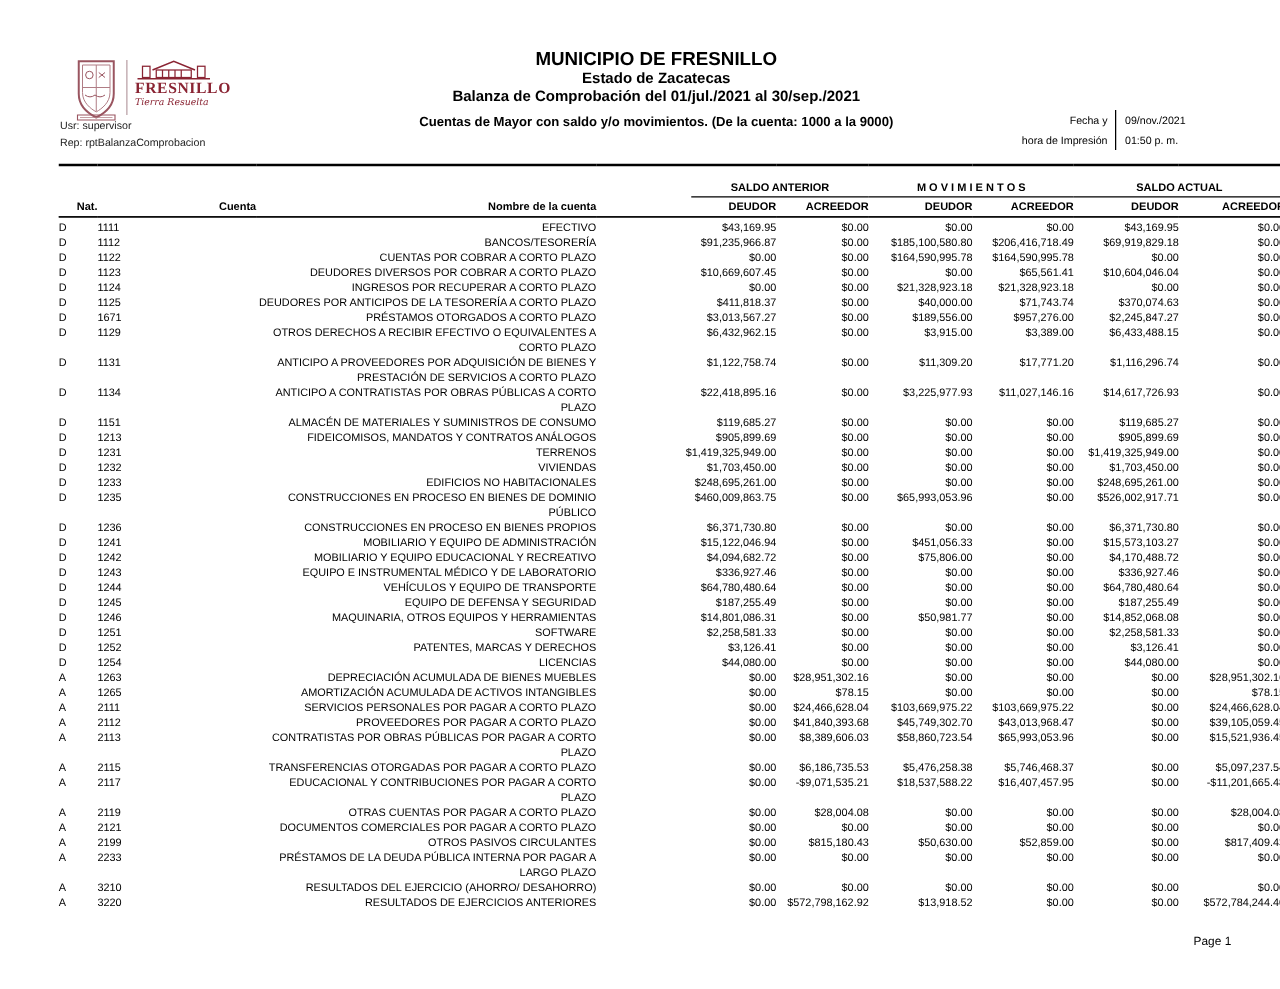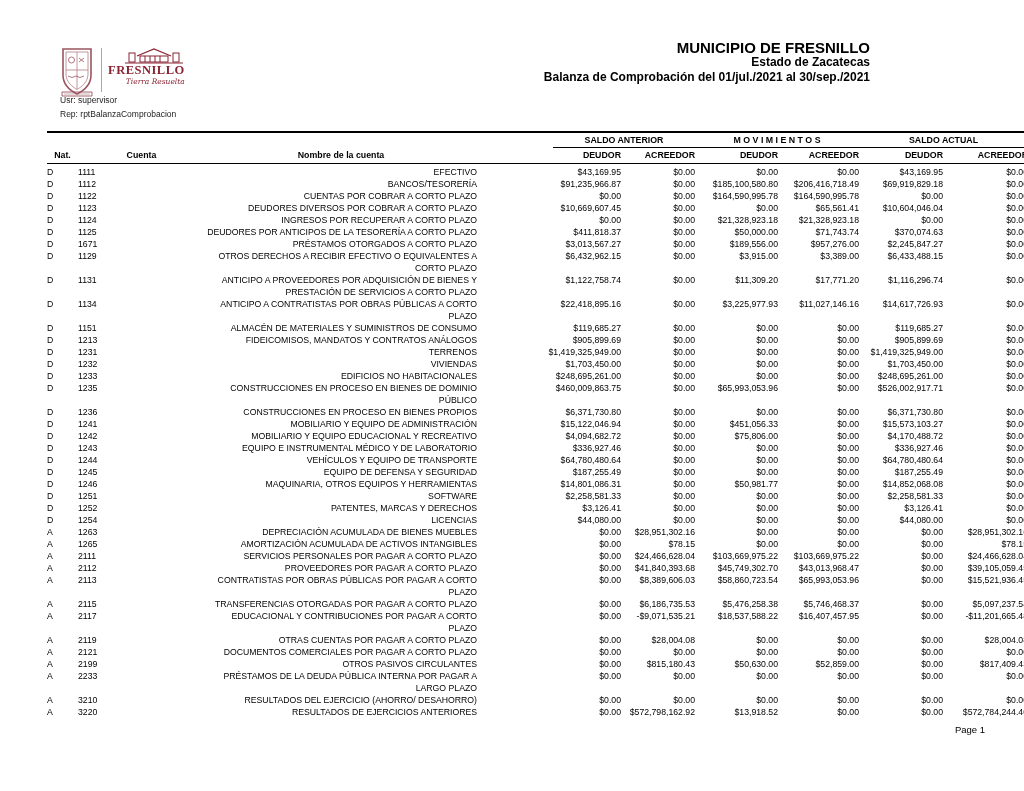--- a/index.html
+++ b/index.html
@@ -2,58 +2,58 @@
 <html><head>
 <meta charset="utf-8">
 <style>
   html,body{margin:0;padding:0;background:#ffffff;}
   .page{position:relative;width:1024px;height:791px;background:#fff;overflow:hidden;
         font-family:"Liberation Sans", sans-serif;color:#000;}
   
   .logo-block{position:absolute;left:58px;top:46px;display:flex;align-items:flex-start;}
   .crest{width:38px;height:52px;}
   .logo-divider{width:1px;height:44px;background:#b9a0a5;margin:2px 6px 0 5px;}
-  .wordmark{display:flex;flex-direction:column;align-items:flex-end;margin-top:1px;}
+  .wordmark{display:flex;flex-direction:column;align-items:flex-start;margin-top:1px;}
   .building{width:62px;height:17px;}
   .brandname{font-family:"Liberation Serif", serif;font-weight:bold;font-size:12.5px;
              letter-spacing:0.5px;color:#8a2433;line-height:13px;}
   .tagline{font-family:"DejaVu Serif", serif;font-style:italic;font-size:7.5px;
            color:#8a2433;line-height:9px;}
-  .meta{position:absolute;left:60px;top:94px;font-size:8.5px;line-height:13.5px;color:#222;}
+  .meta{position:absolute;left:48px;top:94px;font-size:8.5px;line-height:13.5px;color:#222;}
   
-  .title-block{position:absolute;left:180px;top:40px;width:690px;text-align:right;font-weight:bold;}
+  .title-block{position:absolute;left:180px;top:40px;width:690px;text-align:center;font-weight:bold;}
   .t1{font-size:15px;line-height:16px;}
   .t2{font-size:12px;line-height:13px;}
   .t3{font-size:12px;line-height:14px;margin-top:1px;}
   .t4{font-size:10.5px;line-height:12px;margin-top:8px;}
   
   .print-info{position:absolute;top:88px;right:62px;display:grid;
               grid-template-columns:auto auto;font-size:8.5px;}
   .pi-label{text-align:right;padding:3px 6px 3px 0;line-height:10px;}
   .pi-value{border-left:1.5px solid #000;padding:3px 0 3px 7px;line-height:10px;min-width:62px;}
   
   .report-wrap{position:absolute;left:47px;top:131px;width:966px;}
   table{border-collapse:collapse;table-layout:fixed;width:966px;}
   col.c-nat{width:31px;}  col.c-cta{width:127px;} col.c-nom{width:272px;}
   col.c-n1{width:144px;}  col.c-n2{width:74px;}   col.c-n3{width:83px;}
   col.c-n4{width:81px;}   col.c-n5{width:84px;}   col.c-n6{width:85px;}
   thead th{font-size:8.8px;font-weight:bold;padding:0;vertical-align:bottom;}
-  tr.grp-row th{border-top:2px solid #000;padding-top:2px;}
+  tr.grp-row th{border-top:2px solid #000;padding-top:12px;}
   .grp{border-bottom:1.3px solid #000;text-align:center;line-height:11px;padding-bottom:1px;}
   .grp-inset{margin-left:76px;}
   tr.col-row th{border-bottom:1.8px solid #000;padding:2px 0 2px 0;line-height:11px;}
-  th.h-left{text-align:center;margin-left:35px;}
+  th.h-left{text-align:right;margin-left:35px;}
   th.h-num{text-align:right;}
   tbody{font-size:8.7px;}
   tbody td{padding:0;vertical-align:top;line-height:12px;}
   td.name{word-wrap:normal;text-align:right;}
   td.num{text-align:right;white-space:nowrap;}
   tbody tr:first-child td{padding-top:2px;}
   
-  .page-footer{position:absolute;top:724px;right:39px;font-size:9.5px;}
+  .page-footer{position:absolute;top:748px;right:39px;font-size:9.5px;}
 </style>
 </head>
 <body>
 
 <div class="page">
 
   <div class="logo-block">
     <svg class="crest" viewBox="0 0 38 52">
       <path d="M5 3 h28 v26 c0 10 -8 16 -14 19 c-6 -3 -14 -9 -14 -19 z" fill="none" stroke="#9a5560" stroke-width="1.6"></path>
       <path d="M8 6 h22 v22 c0 8 -6.5 13 -11 15.5 c-4.5 -2.5 -11 -7.5 -11 -15.5 z" fill="none" stroke="#b07d85" stroke-width="0.8"></path>
@@ -85,22 +85,29 @@
 
   <div class="meta">
     <div>Usr: supervisor</div>
     <div>Rep: rptBalanzaComprobacion</div>
   </div>
 
   <div class="title-block">
     <div class="t1">MUNICIPIO DE FRESNILLO</div>
     <div class="t2">Estado de Zacatecas</div>
     <div class="t3">Balanza de Comprobación del 01/jul./2021 al 30/sep./2021</div>
+    <div class="t4">Cuentas de Mayor con saldo y/o movimientos. (De la cuenta: 1000 a la 9000)</div>
   </div>
 
+  <div class="print-info">
+    <div class="pi-label">Fecha y</div>
+    <div class="pi-value">09/nov./2021</div>
+    <div class="pi-label">hora de Impresión</div>
+    <div class="pi-value">01:50 p. m.</div>
+  </div>
 
   <div class="report-wrap">
     <table>
       <colgroup>
         <col class="c-nat">
           <col class="c-cta">
           <col class="c-nom">
         <col class="c-n1">
           <col class="c-n2">
           <col class="c-n3">
@@ -195,21 +202,21 @@
       <td class="num">$0.00</td>
       <td class="num">$0.00</td>
 
     </tr>
           <tr>
       <td>D</td>
       <td>1125</td>
       <td class="name">DEUDORES POR ANTICIPOS DE LA TESORERÍA A CORTO PLAZO</td>
       <td class="num">$411,818.37</td>
       <td class="num">$0.00</td>
-      <td class="num">$50,000.00</td>
+      <td class="num">$40,000.00</td>
       <td class="num">$71,743.74</td>
       <td class="num">$370,074.63</td>
       <td class="num">$0.00</td>
 
     </tr>
           <tr>
       <td>D</td>
       <td>1671</td>
       <td class="name">PRÉSTAMOS OTORGADOS A CORTO PLAZO</td>
       <td class="num">$3,013,567.27</td>

